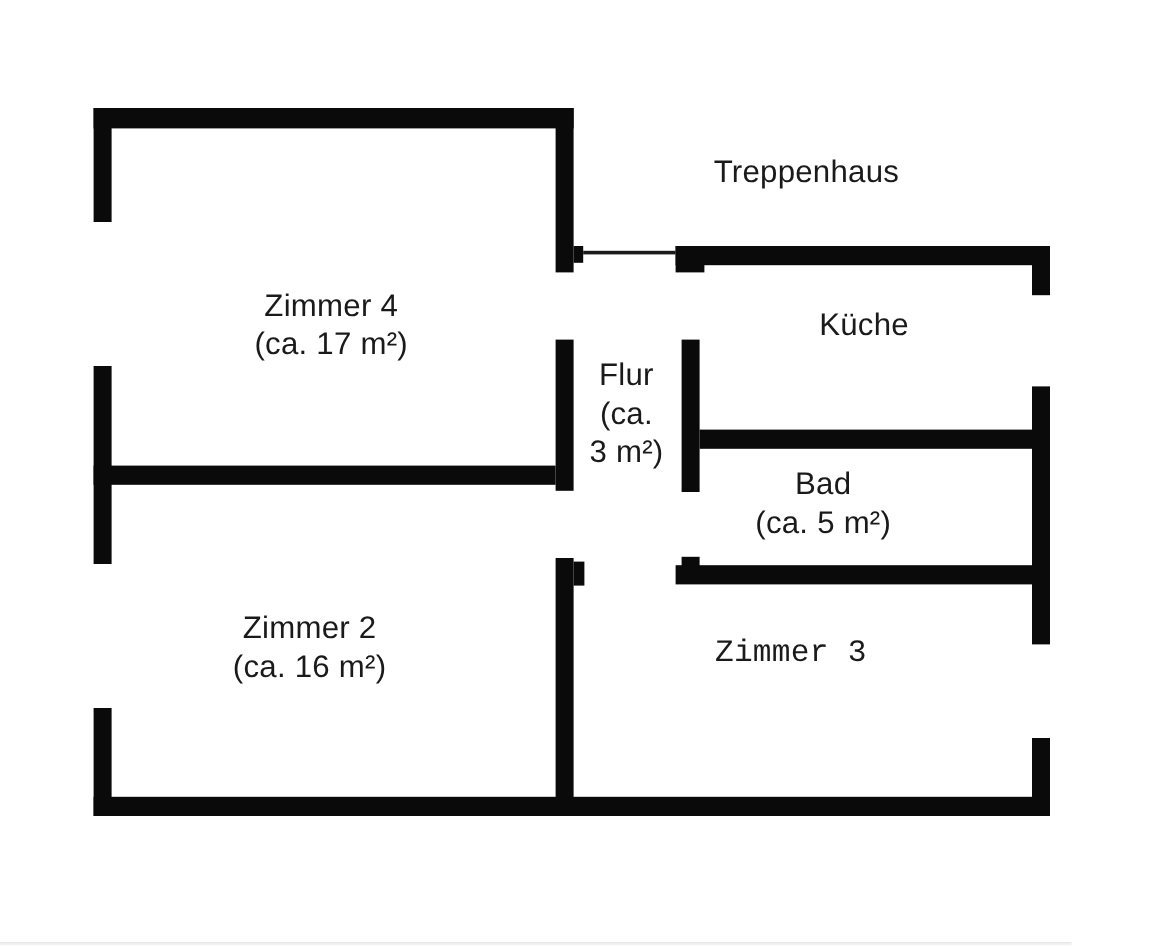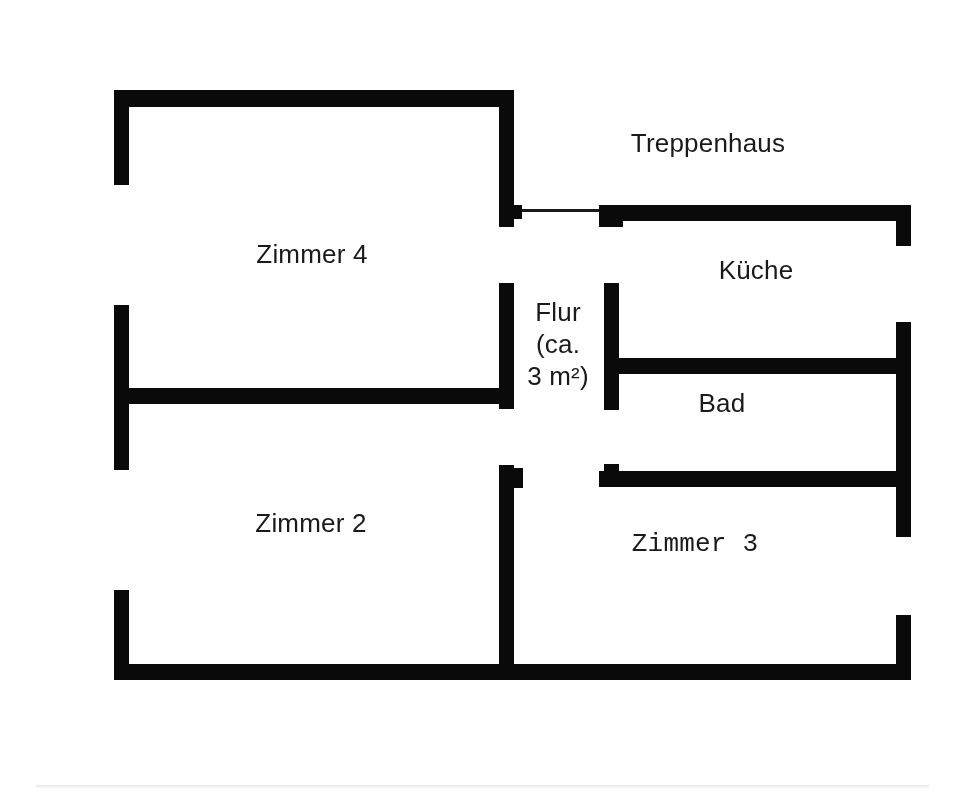--- a/index.html
+++ b/index.html
@@ -34,21 +34,21 @@
   .room-line { display: block; }
   .bottom-strip {
     position: absolute;
     background: var(--strip, #f2f2f2);
     border-top: 1px solid #e7e7e7;
   }
 </style>
 </head>
 <body>
 
-<div class="floorplan" style="width: 893px; height: 788px; margin-left: 36px;">
+<div class="floorplan" style="width: 893px; height: 788px;">
   <div class="bottom-strip" style="left: 0px; top: 785px; width: 960px; height: 3px;"></div>
 <div class="wall" style="left: 78px; top: 90px; width: 400px; height: 17px;"></div>
     <div class="wall" style="left: 563px; top: 205px; width: 312px; height: 16px;"></div>
     <div class="wall" style="left: 583px; top: 358px; width: 292px; height: 16px;"></div>
     <div class="wall" style="left: 563px; top: 471px; width: 312px; height: 16px;"></div>
     <div class="wall" style="left: 78px; top: 388px; width: 385px; height: 16px;"></div>
     <div class="wall" style="left: 78px; top: 664px; width: 797px; height: 16px;"></div>
     <div class="wall" style="left: 78px; top: 90px; width: 15px; height: 95px;"></div>
     <div class="wall" style="left: 78px; top: 305px; width: 15px; height: 165px;"></div>
     <div class="wall" style="left: 78px; top: 590px; width: 15px; height: 90px;"></div>
@@ -62,31 +62,34 @@
     <div class="wall" style="left: 478px; top: 205px; width: 8px; height: 14px;"></div>
     <div class="wall" style="left: 563px; top: 205px; width: 24px; height: 22px;"></div>
     <div class="wall" style="left: 478px; top: 468px; width: 9px; height: 20px;"></div>
     <div class="wall" style="left: 568px; top: 464px; width: 15px; height: 8px;"></div>
     <div class="door-line" style="left: 486px; top: 209px; width: 77px; height: 3px;"></div>
     <div class="room-label" style="left: 672px; top: 127px;">
       <span class="room-line">Treppenhaus</span>
     </div>
     <div class="room-label" style="left: 276px; top: 238px;">
       <span class="room-line">Zimmer 4</span>
+      <span class="room-line">(ca. 17 m²)</span>
     </div>
     <div class="room-label" style="left: 720px; top: 254px;">
       <span class="room-line">Küche</span>
     </div>
     <div class="room-label" style="left: 522px; top: 296px;">
       <span class="room-line">Flur</span>
       <span class="room-line">(ca.</span>
       <span class="room-line">3 m²)</span>
     </div>
     <div class="room-label" style="left: 686px; top: 387px;">
       <span class="room-line">Bad</span>
+      <span class="room-line">(ca. 5 m²)</span>
     </div>
-    <div class="room-label" style="left: 275px; top: 507px;">
+    <div class="room-label" style="left: 258px; top: 507px;">
       <span class="room-line">Zimmer 2</span>
+      <span class="room-line">(ca. 16 m²)</span>
     </div>
     <div class="room-label" style="left: 659px; top: 528px; font-family: Liberation Mono, monospace;">
       <span class="room-line">Zimmer 3</span>
     </div>
   </div>
 
 </body></html>

